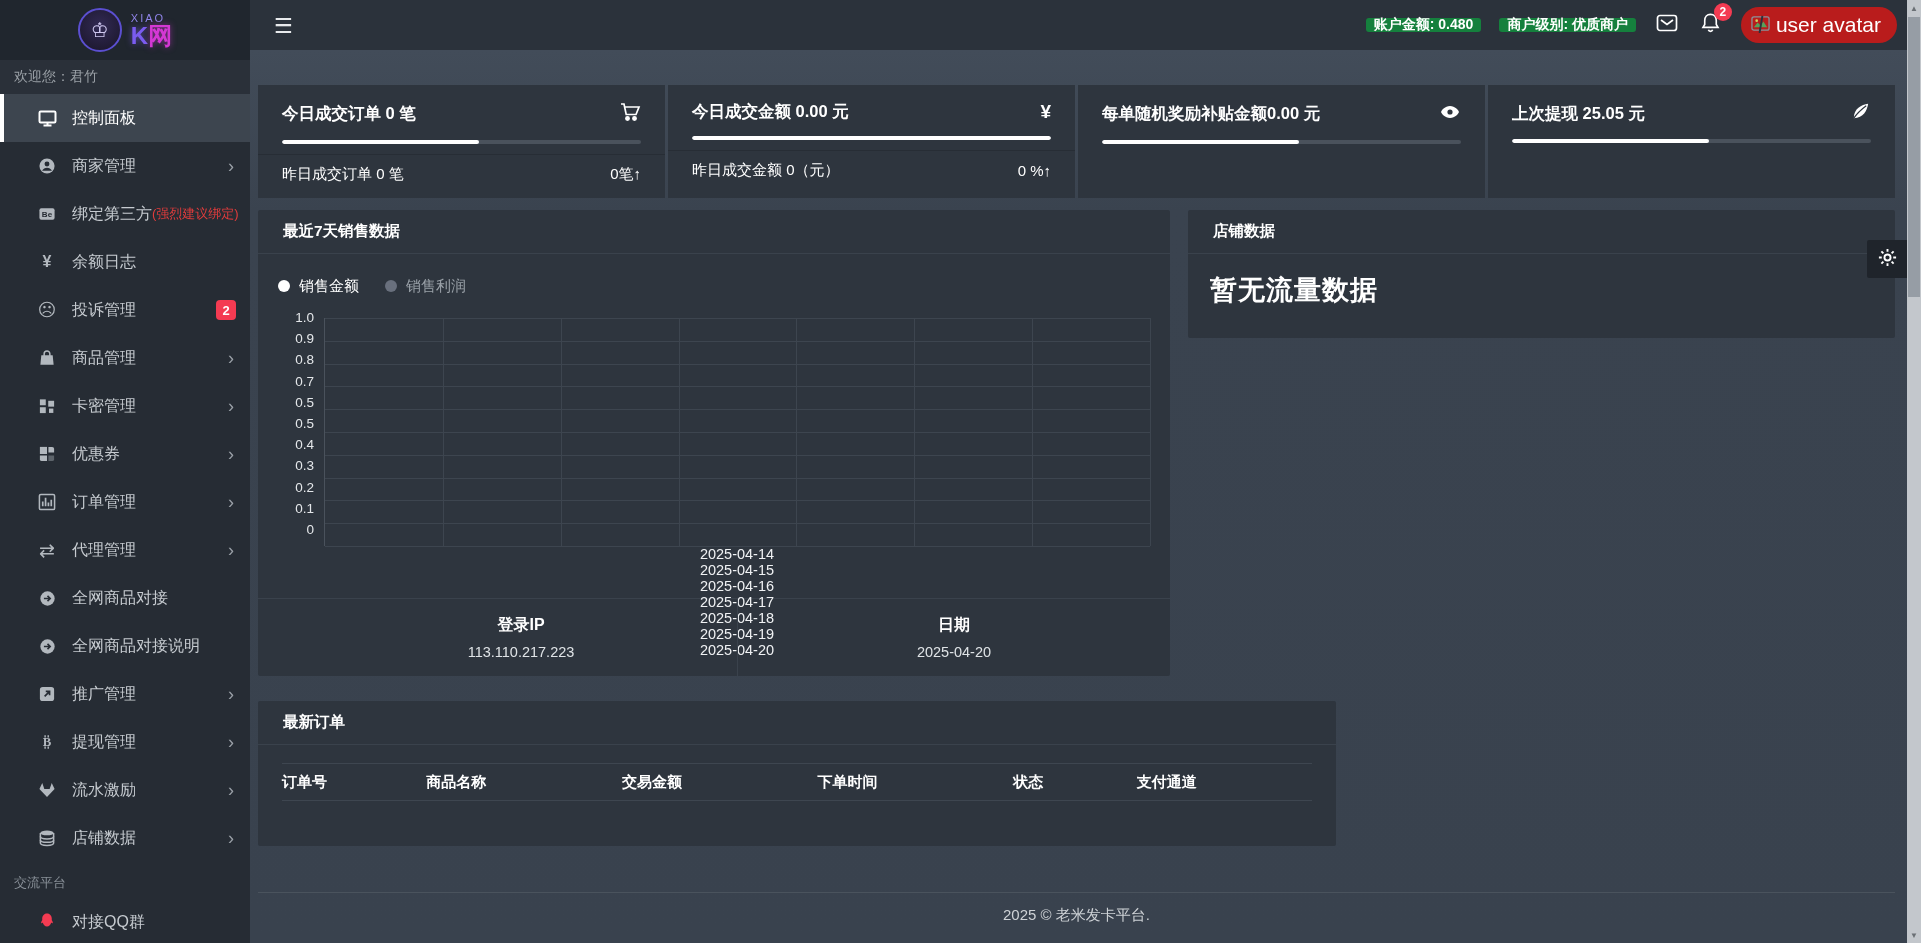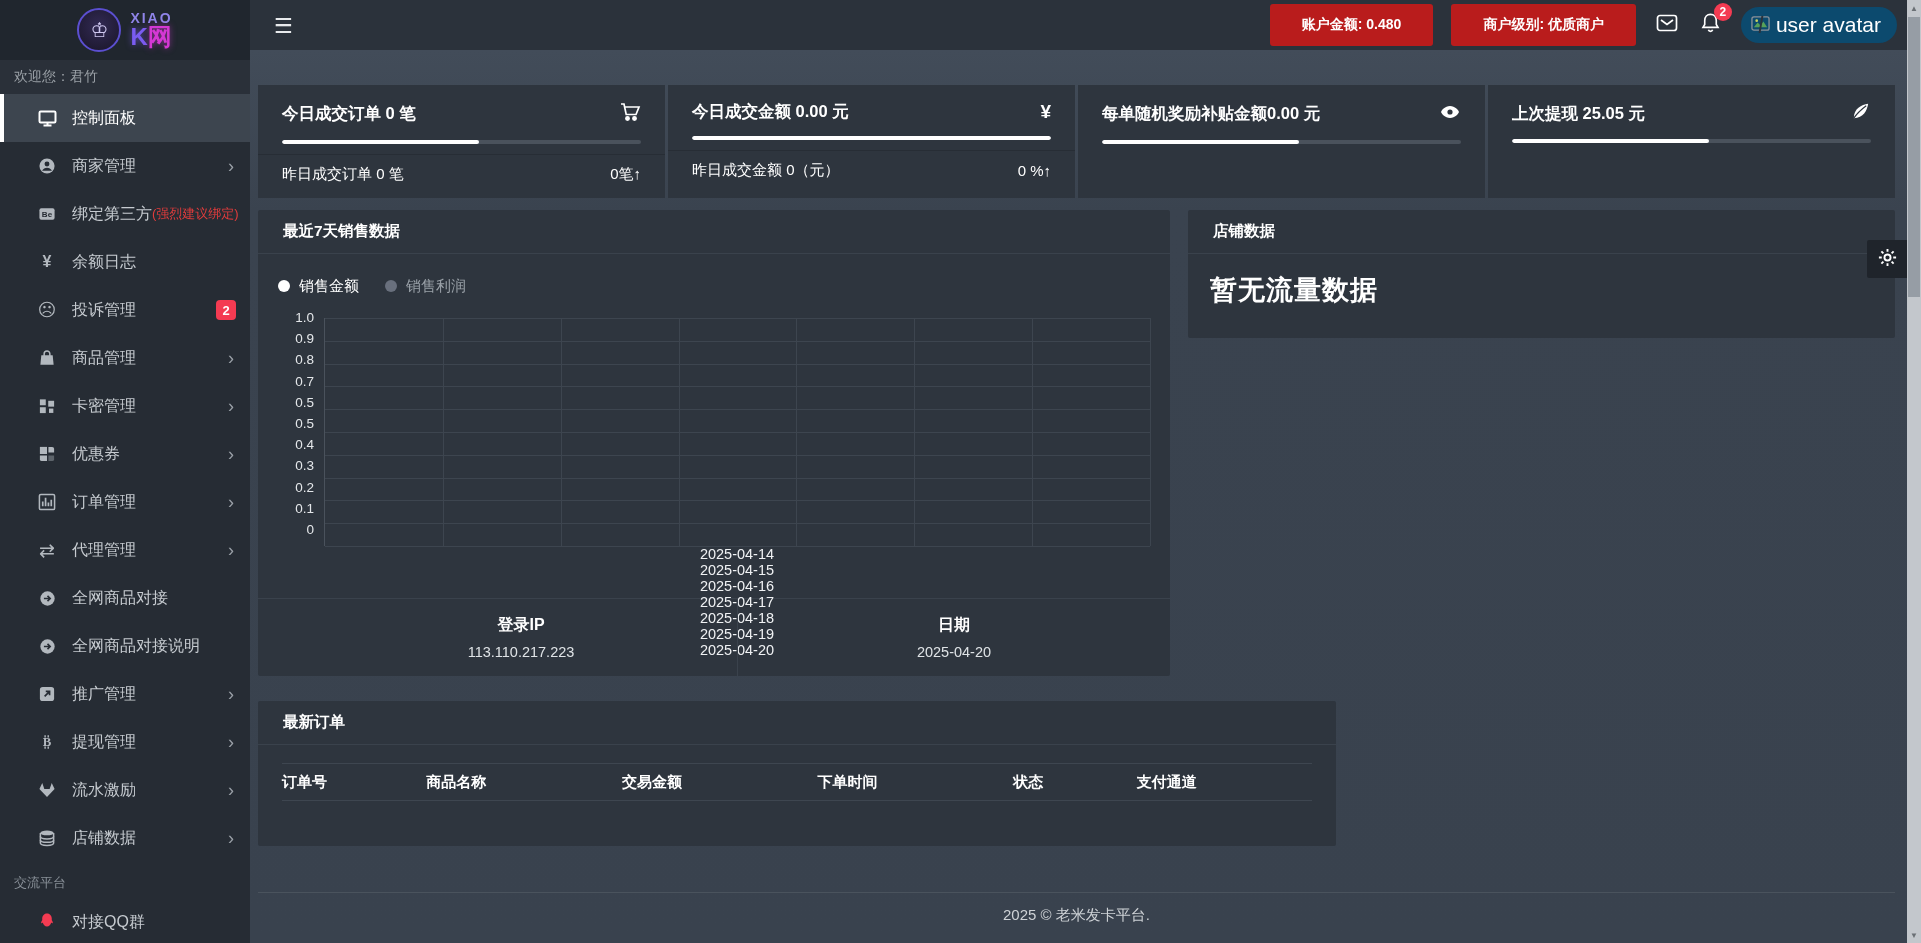--- a/index.html
+++ b/index.html
@@ -5,45 +5,45 @@
   * { margin:0; padding:0; box-sizing:border-box; }
   html,body { width:1921px; height:943px; overflow:hidden; }
   body { font-family:"Liberation Sans","DejaVu Sans",sans-serif; background:#39424e; color:#fff; }
   .app { position:relative; width:1921px; height:943px; display:flex; }
 
   
   .sidebar { width:250px; min-width:250px; height:943px; background:#262c34; overflow:hidden; }
   .logo-area { height:60px; background:#20262e; display:flex; align-items:center; justify-content:center; gap:9px; }
   .logo-circle { width:44px; height:44px; border-radius:50%; border:2px solid #5b4fd0; background:radial-gradient(circle at 50% 40%, #322a55, #191527); display:flex; align-items:center; justify-content:center; font-size:20px; color:#cfc8f0; }
   .logo-text { line-height:1; }
-  .logo-xiao { font-size:14px; letter-spacing:2px; color:#8f84e8; font-weight:700; }
+  .logo-xiao { font-size:11px; letter-spacing:2px; color:#8f84e8; font-weight:400; }
   .logo-k { font-size:24px; font-weight:800; color:#7a5cf0; text-shadow:0 0 6px rgba(122,92,240,.6); }
   .logo-net { font-size:24px; font-weight:800; color:#d438d4; text-shadow:0 0 6px rgba(212,56,212,.55); }
   .greeting { height:34px; background:#2a3039; color:#9aa0a6; font-size:14px; display:flex; align-items:center; padding-left:14px; }
   .menu { }
   .mi { height:48px; display:flex; align-items:center; padding-left:35px; position:relative; color:#c6cbd0; cursor:pointer; }
   .mi.active { background:#3d454f; color:#fff; }
   .mi.active::before { content:""; position:absolute; left:0; top:0; bottom:0; width:4px; background:#fff; }
   .mi-ic { width:24px; display:flex; justify-content:center; align-items:center; color:#b2b8be; font-size:17px; margin-right:13px; flex:none; }
   .mi.active .mi-ic { color:#fff; }
   .mi-label { font-size:16px; white-space:nowrap; }
   .mi-suffix { font-size:13px; color:#e23c3c; white-space:nowrap; }
   .mi-chev { position:absolute; right:16px; color:#9aa0a7; font-size:18px; line-height:1; }
   .mi-badge { position:absolute; right:14px; background:#f43b52; color:#fff; font-size:13px; font-weight:700; min-width:20px; height:20px; border-radius:4px; display:flex; align-items:center; justify-content:center; padding:0 4px; }
   .section-label { height:30px; display:flex; align-items:center; padding-left:14px; color:#8a9199; font-size:13px; margin-top:6px; }
 
   
   .main { flex:1; display:flex; flex-direction:column; }
   .topbar { height:50px; background:#2b323b; display:flex; align-items:center; padding:0 24px; }
   .hamburger { color:#e8eaec; font-size:21px; cursor:pointer; line-height:1; }
   .topbar-right { margin-left:auto; display:flex; align-items:center; gap:18px; }
-  .pill { background:#b91c1c; color:#fff; font-size:14px; font-weight:700; height:42px; display:flex; align-items:center; padding:0 32px; border-radius:3px; cursor:pointer; }
+  .pill { background:#15803d; color:#fff; font-size:14px; font-weight:700; height:14px; display:flex; align-items:center; padding:0 8px; border-radius:3px; cursor:pointer; }
   .icon-btn { position:relative; display:flex; align-items:center; cursor:pointer; }
   .bell-badge { position:absolute; top:-8px; right:-9px; background:#f43b52; color:#fff; font-size:12px; font-weight:700; min-width:18px; height:18px; border-radius:50%; display:flex; align-items:center; justify-content:center; }
-  .avatar-wrap { display:flex; align-items:center; gap:6px; background:#0c4a6e; border-radius:22px; padding:6px 16px 6px 10px; cursor:pointer;justify-content:flex-end; }
+  .avatar-wrap { display:flex; align-items:center; gap:6px; background:#b91c1c; border-radius:22px; padding:6px 16px 6px 10px; cursor:pointer;justify-content:flex-end; }
   .avatar-alt { font-size:21px; color:#fff; }
 
   .content { flex:1; position:relative; padding:35px 26px 0 8px; background:linear-gradient(180deg,#424c59 0%,#3a434f 18%,#39424e 100%); }
 
   
   .stats-row { display:flex; gap:3px; height:113px; margin-bottom:12px; }
   .stat-card { flex:1; background:#2e353e; display:flex; flex-direction:column; }
   .stat-top { display:flex; align-items:center; justify-content:space-between; padding:16px 24px 0 24px; }
   .stat-title { font-size:16.5px; font-weight:700; }
   .stat-ic { flex:none; }

